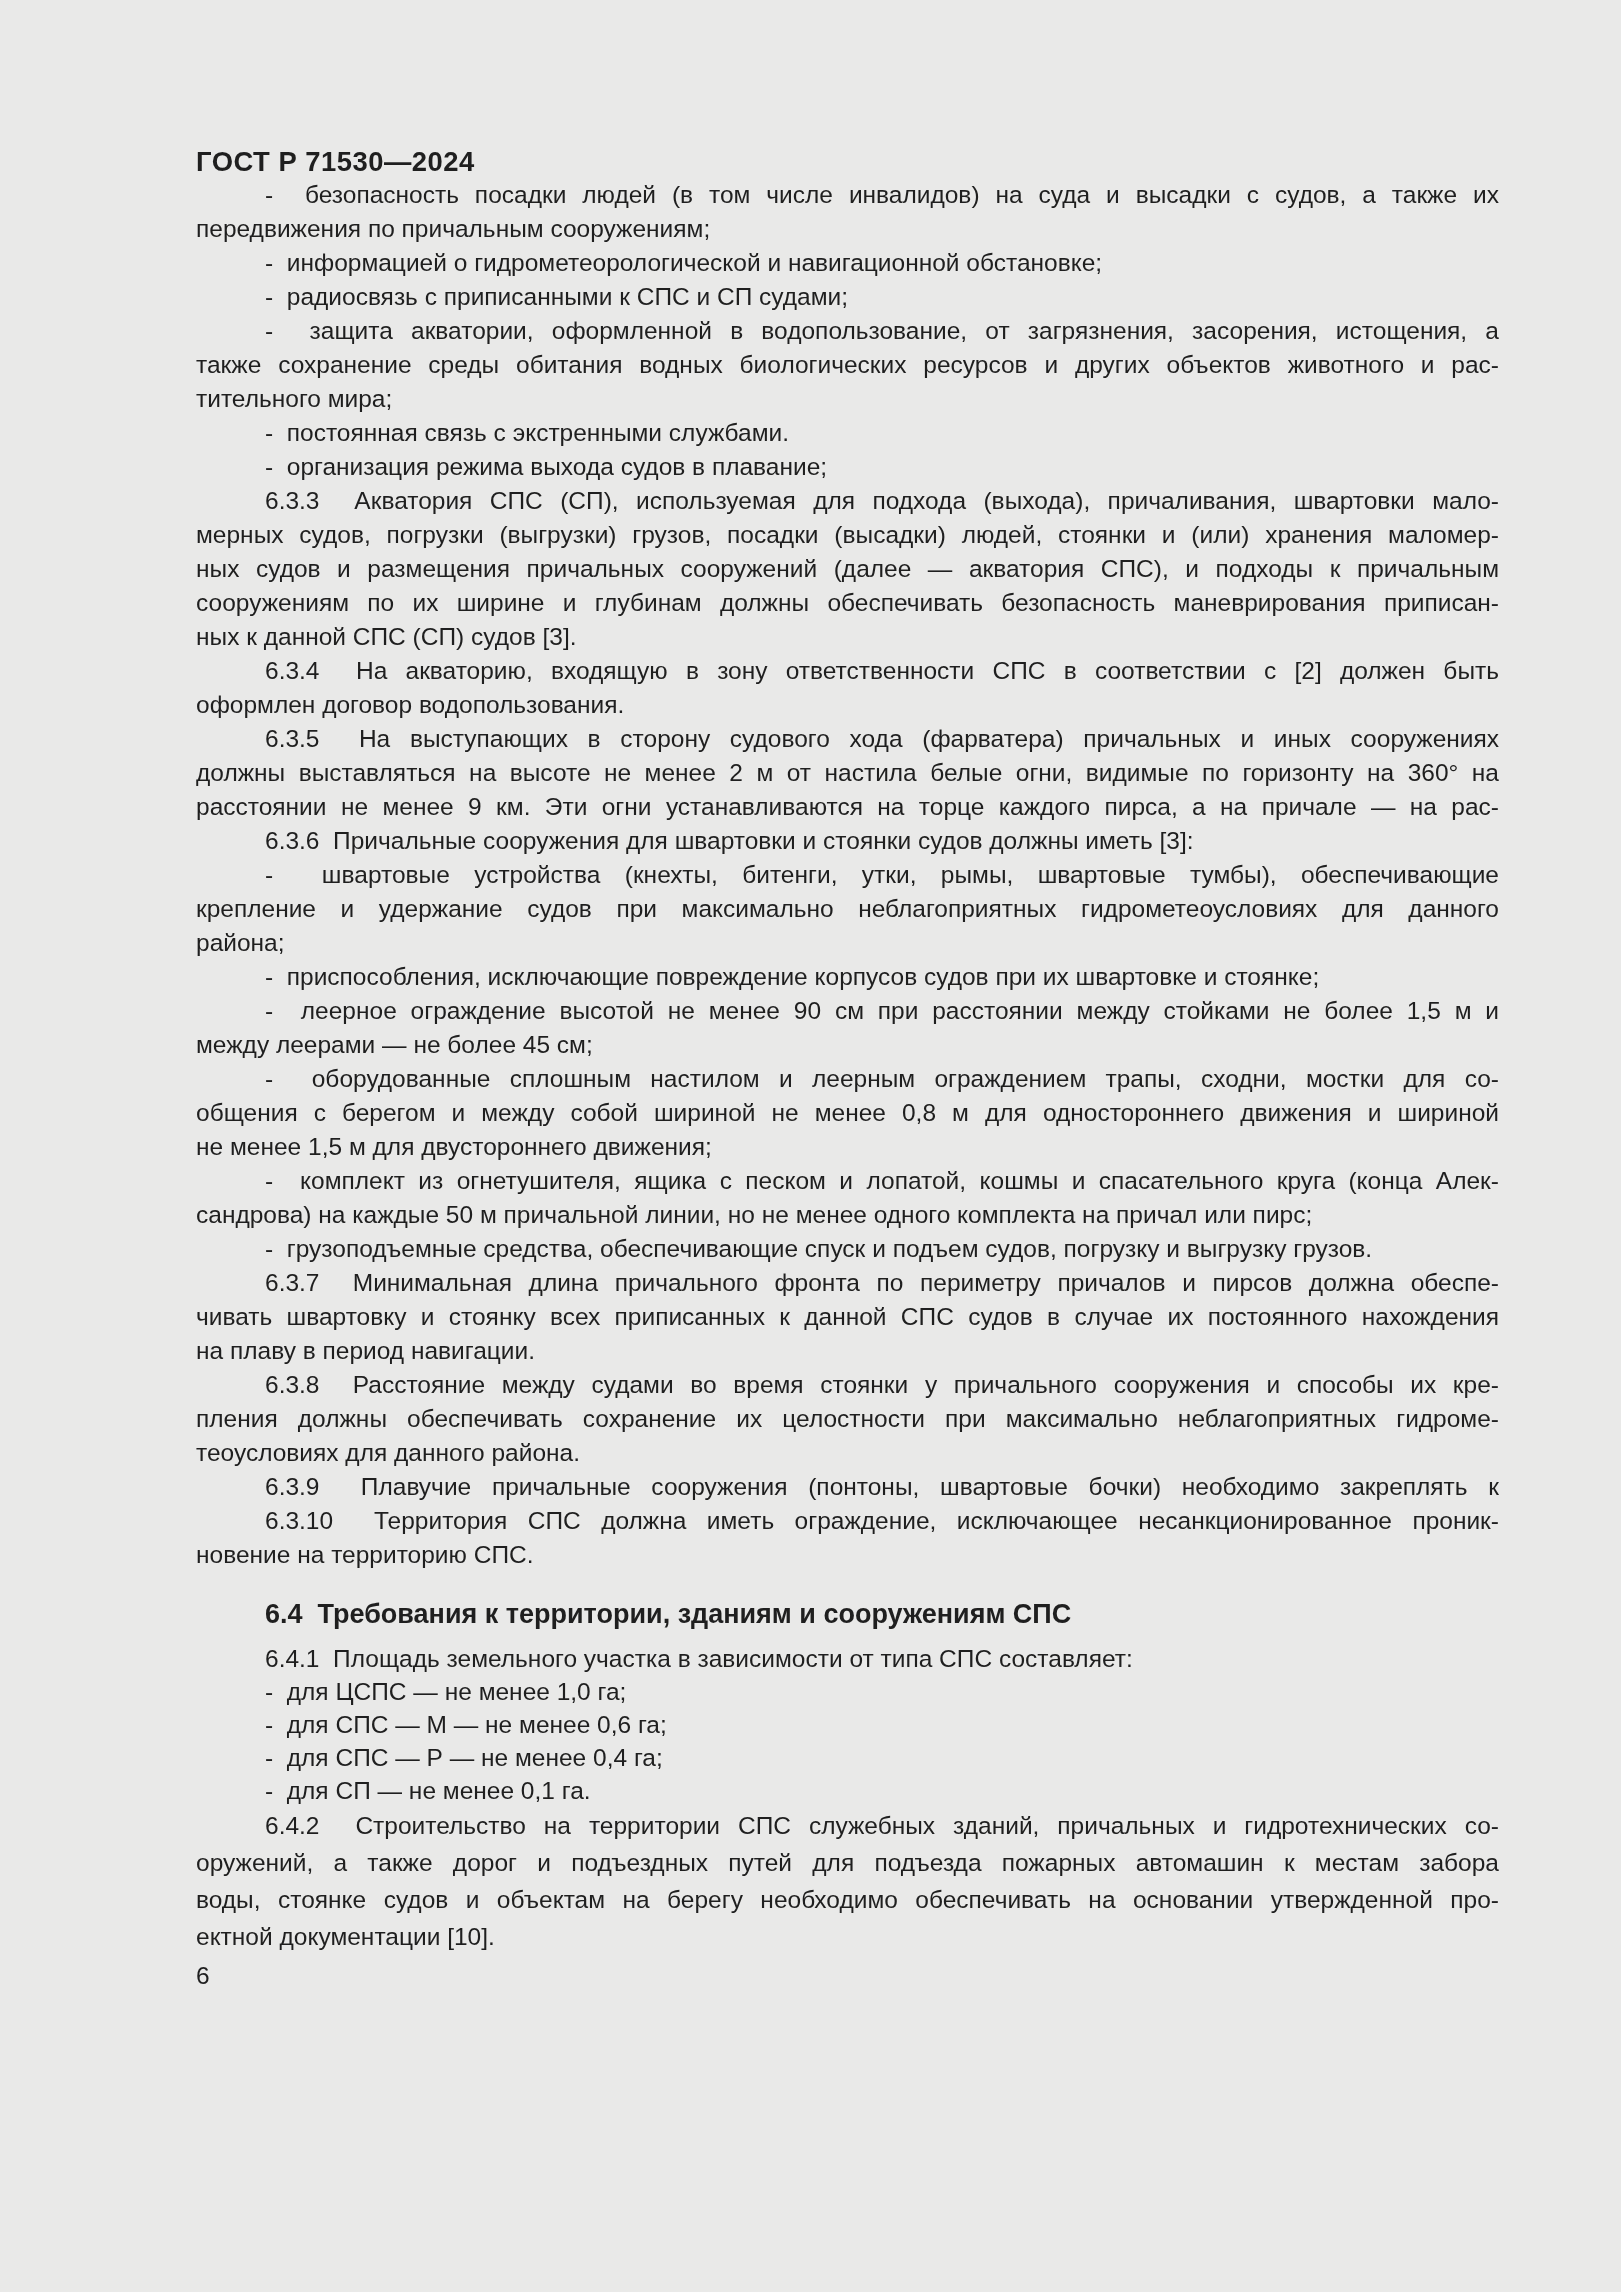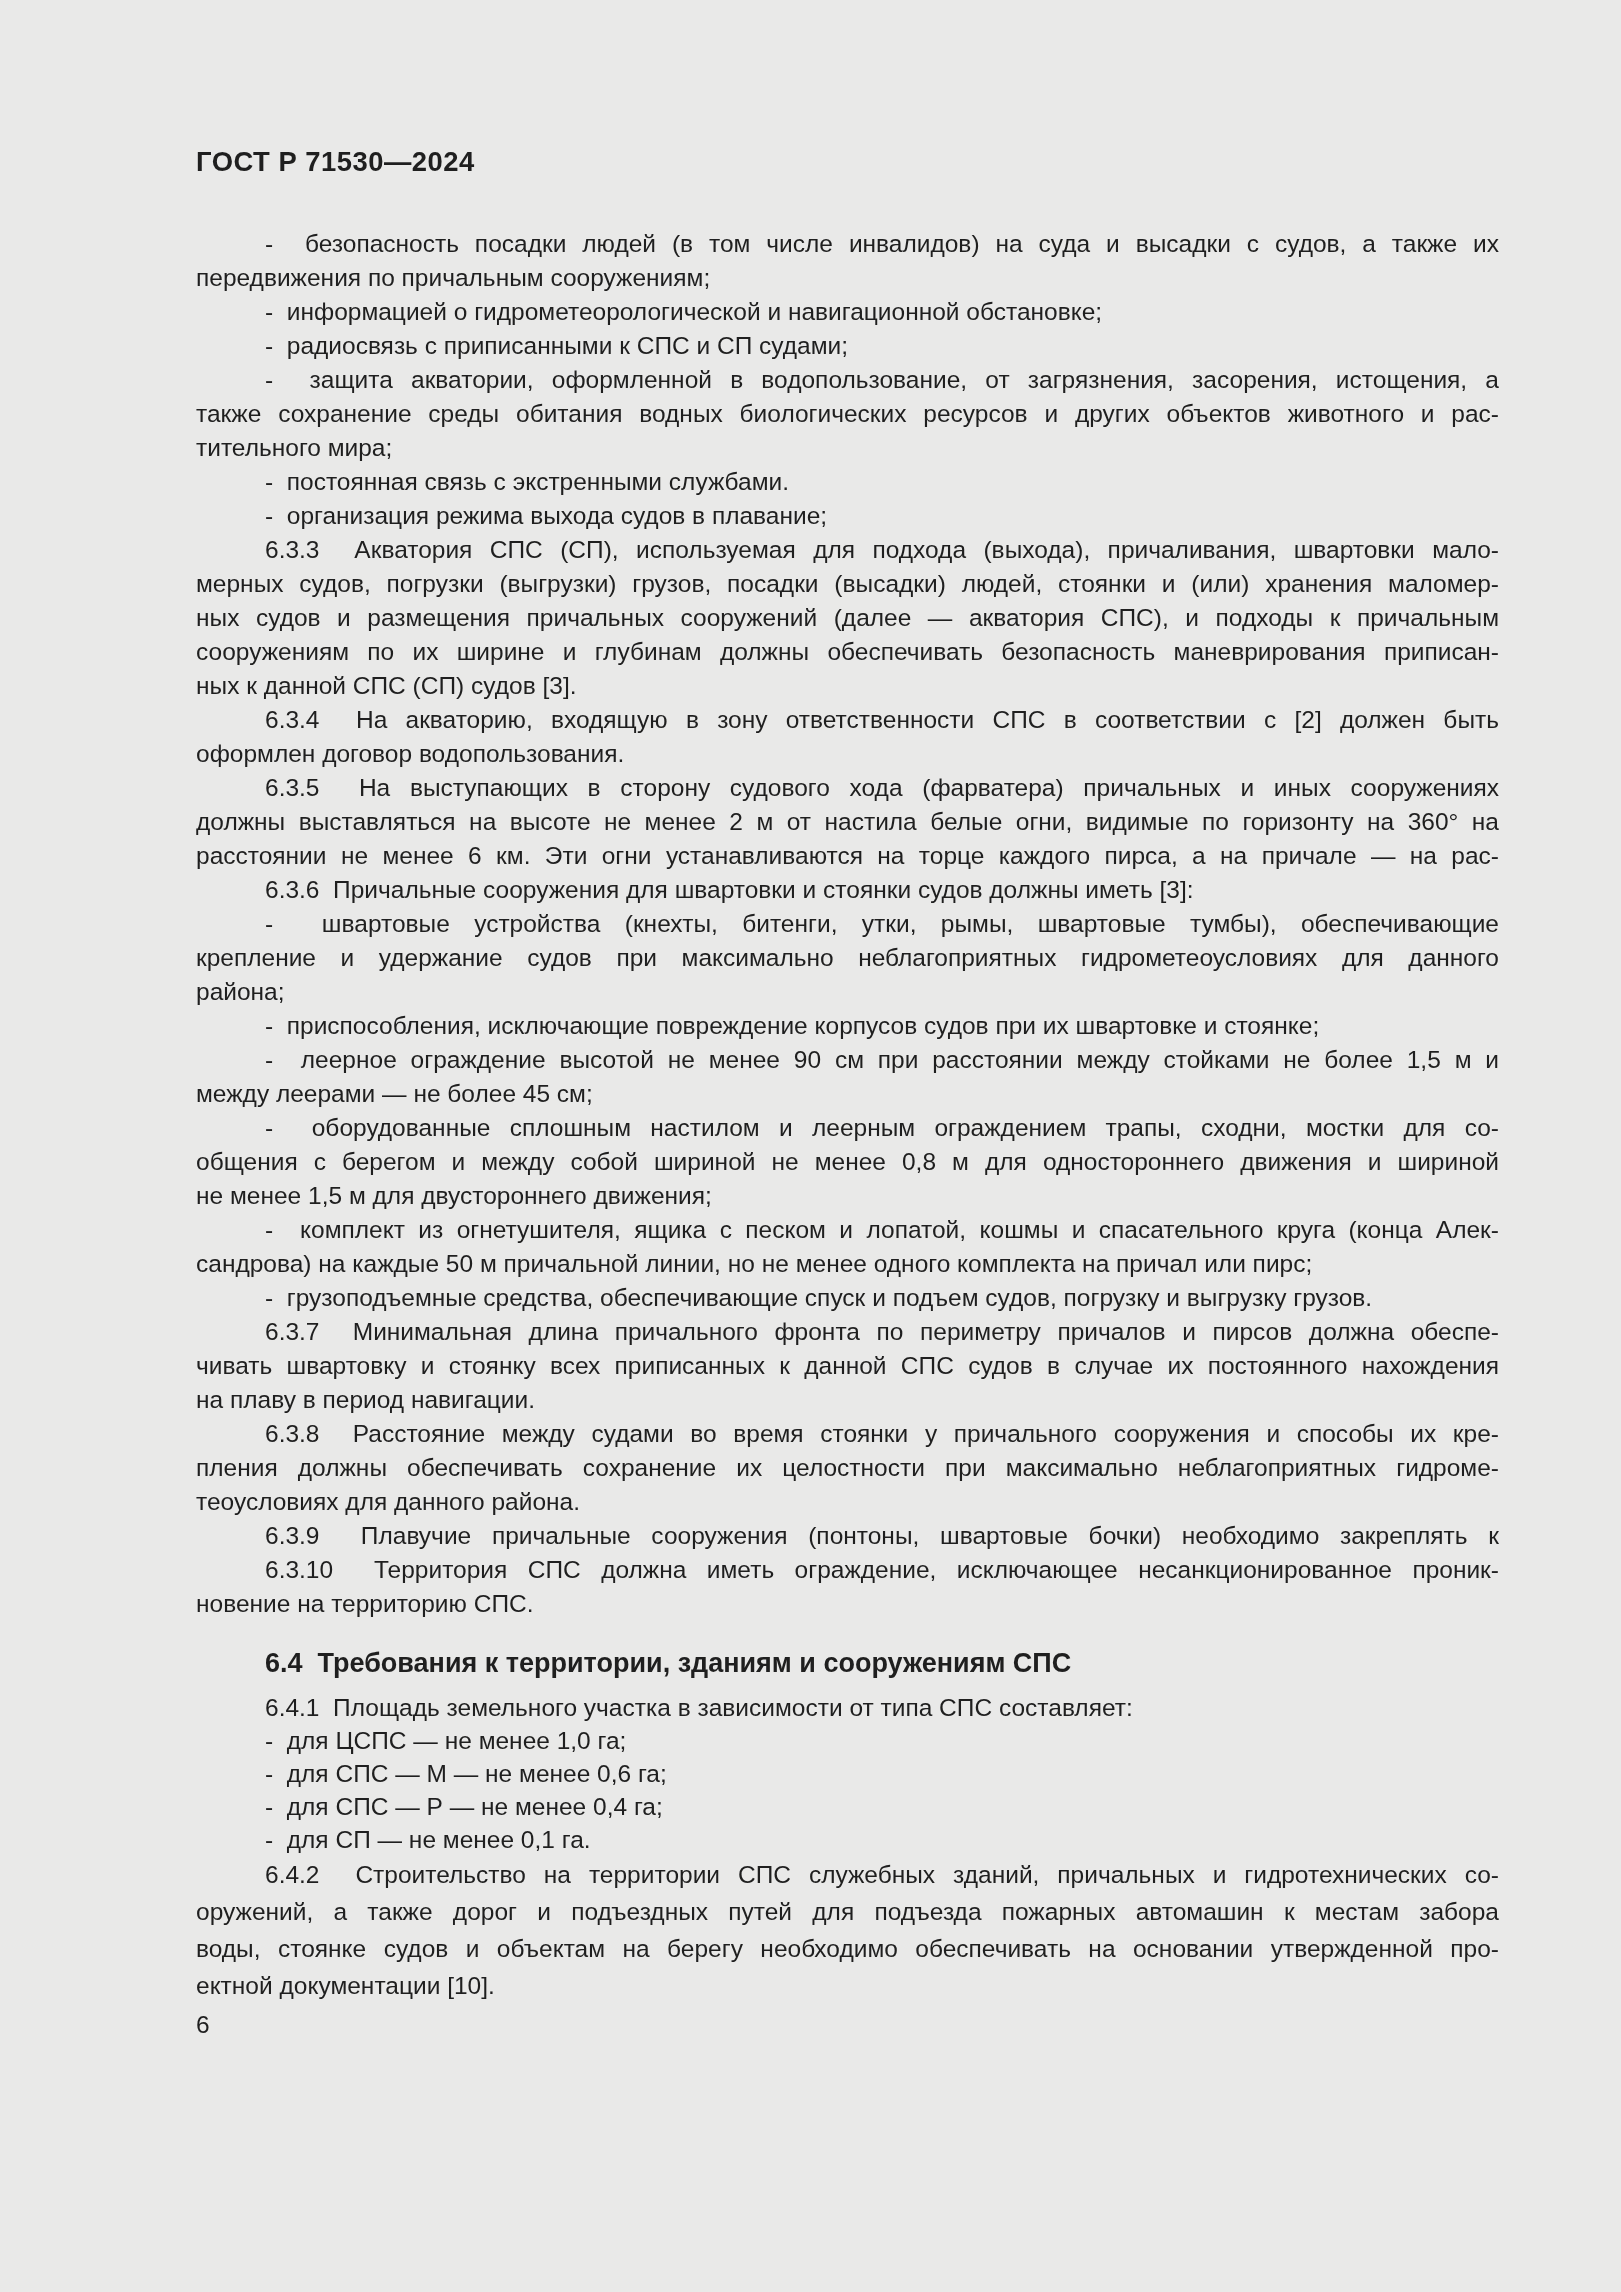--- a/index.html
+++ b/index.html
@@ -23,21 +23,20 @@
   }
   .doc-header {
     margin: 0;
     padding-top: 145px;
     font-size: 27.4px;
     line-height: 33px;
     font-weight: bold;
     letter-spacing: 0.5px;
   }
   .body-text {
-    margin-top: 49px;
     font-size: 24.5px;
   }
   .para { margin: 0; }
   .line {
     line-height: 34px;
     white-space: normal;
   }
   .sec64a .line { line-height: 33px; }
   .sec64b .line { line-height: 37px; }
   .line.first { text-indent: 69px; }
@@ -94,21 +93,21 @@
           <div class="line just">сооружениям по их ширине и глубинам должны обеспечивать безопасность маневрирования приписан-</div>
           <div class="line">ных к данной СПС (СП) судов [3].</div>
         </div>
         <div class="para">
           <div class="line first just">6.3.4&nbsp; На акваторию, входящую в зону ответственности СПС в соответствии с [2] должен быть</div>
           <div class="line">оформлен договор водопользования.</div>
         </div>
         <div class="para">
           <div class="line first just">6.3.5&nbsp; На выступающих в сторону судового хода (фарватера) причальных и иных сооружениях</div>
           <div class="line just">должны выставляться на высоте не менее 2 м от настила белые огни, видимые по горизонту на 360° на</div>
-          <div class="line just">расстоянии не менее 6 км. Эти огни устанавливаются на торце каждого пирса, а на причале — на рас-</div>
+          <div class="line just">расстоянии не менее 9 км. Эти огни устанавливаются на торце каждого пирса, а на причале — на рас-</div>
         </div>
         <div class="para">
           <div class="line first">6.3.6&nbsp; Причальные сооружения для швартовки и стоянки судов должны иметь [3]:</div>
         </div>
         <div class="para">
           <div class="line first just">-&nbsp; швартовые устройства (кнехты, битенги, утки, рымы, швартовые тумбы), обеспечивающие</div>
           <div class="line just">крепление и удержание судов при максимально неблагоприятных гидрометеоусловиях для данного</div>
           <div class="line">района;</div>
         </div>
         <div class="para">

